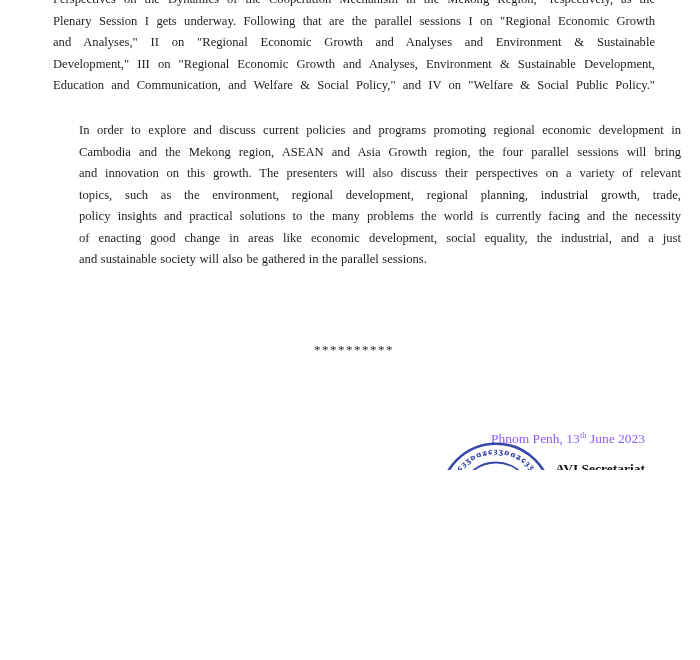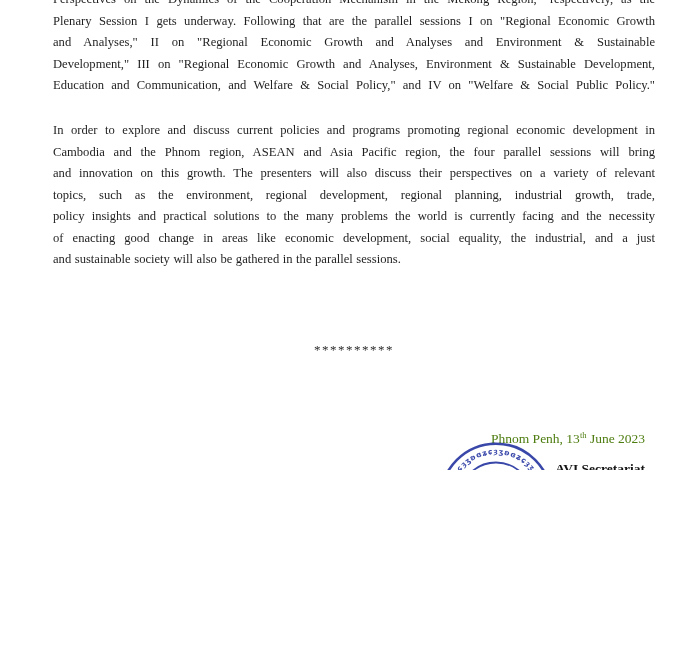--- a/index.html
+++ b/index.html
@@ -43,21 +43,21 @@
     font-size: 13px;
     letter-spacing: 1.5px;
     color: #2b2b2b;
   }
   .dateline {
     position: absolute;
     right: 55px;
     top: 428px;
     font-size: 13.5px;
     line-height: 21.5px;
-    color: #4d7c0f;
+    color: #8b5cf6;
     text-align: right;
   }
   .dateline sup {
     font-size: 8.5px;
     vertical-align: super;
     line-height: 0;
   }
   .signature {
     position: absolute;
     right: 55px;
@@ -106,23 +106,23 @@
 <div id="page">
 
   <div class="textblock" style="top:-11px;">
     <div class="line">Perspectives on the Dynamics of the Cooperation Mechanism in the Mekong Region," respectively, as the</div>
     <div class="line">Plenary Session I gets underway. Following that are the parallel sessions I on "Regional Economic Growth</div>
     <div class="line">and Analyses," II on "Regional Economic Growth and Analyses and Environment &amp; Sustainable</div>
     <div class="line">Development," III on "Regional Economic Growth and Analyses, Environment &amp; Sustainable Development,</div>
     <div class="line">Education and Communication, and Welfare &amp; Social Policy," and IV on "Welfare &amp; Social Public Policy."</div>
   </div>
 
-  <div class="textblock" style="top:120px;">
+  <div class="textblock" style="top:120px;margin-left:26px;">
     <div class="line">In order to explore and discuss current policies and programs promoting regional economic development in</div>
-    <div class="line">Cambodia and the Phnom region, ASEAN and Asia Pacific region, the four parallel sessions will bring</div>
+    <div class="line">Cambodia and the Mekong region, ASEAN and Asia Growth region, the four parallel sessions will bring</div>
     <div class="line">and innovation on this growth. The presenters will also discuss their perspectives on a variety of relevant</div>
     <div class="line">topics, such as the environment, regional development, regional planning, industrial growth, trade,</div>
     <div class="line">policy insights and practical solutions to the many problems the world is currently facing and the necessity</div>
     <div class="line">of enacting good change in areas like economic development, social equality, the industrial, and a just</div>
     <div class="line lastline">and sustainable society will also be gathered in the parallel sessions.</div>
   </div>
 
   <div class="separator-line">**********</div>
 
   <div class="dateline"><span>Phnom Penh, 13</span><sup>th</sup><span> June 2023</span></div>

